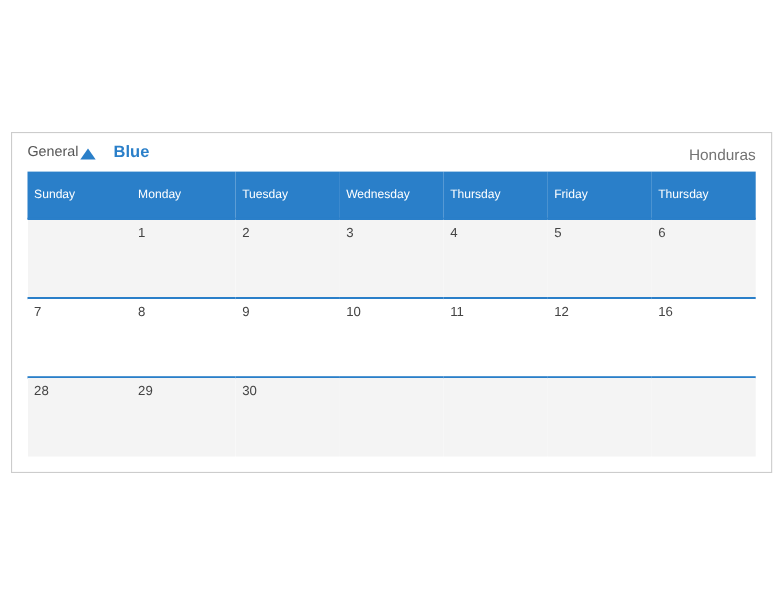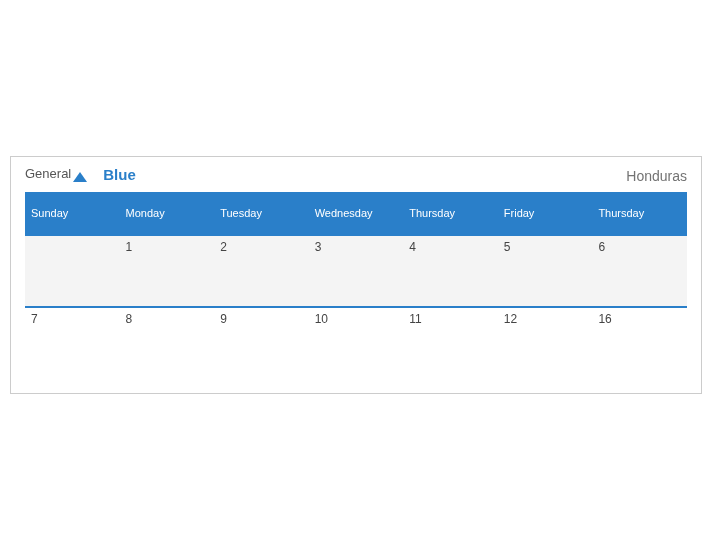--- a/index.html
+++ b/index.html
@@ -139,15 +139,24 @@
         </tr>
         <tr class="week-row week-row-alt">
           <td><span class="day-num">7</span></td>
           <td><span class="day-num">8</span></td>
           <td><span class="day-num">9</span></td>
           <td><span class="day-num">10</span></td>
           <td><span class="day-num">11</span></td>
           <td><span class="day-num">12</span></td>
           <td><span class="day-num">16</span></td>
         </tr>
+        <tr class="week-row">
+          <td><span class="day-num">28</span></td>
+          <td><span class="day-num">29</span></td>
+          <td><span class="day-num">30</span></td>
+          <td></td>
+          <td></td>
+          <td></td>
+          <td></td>
+        </tr>
       </tbody>
   </table>
 </div>
 
 </body></html>

